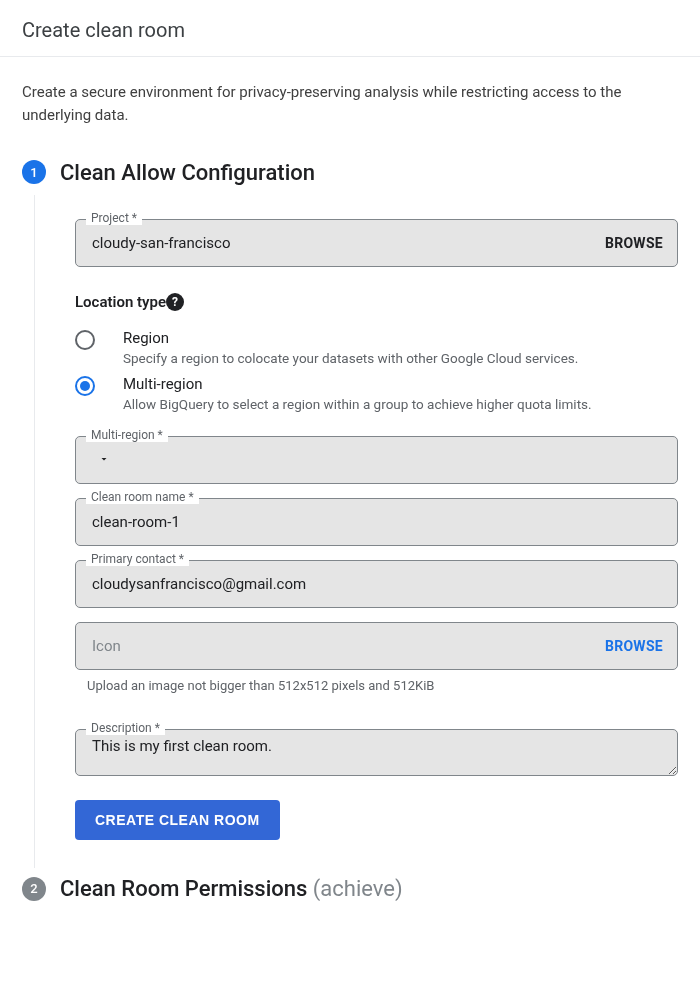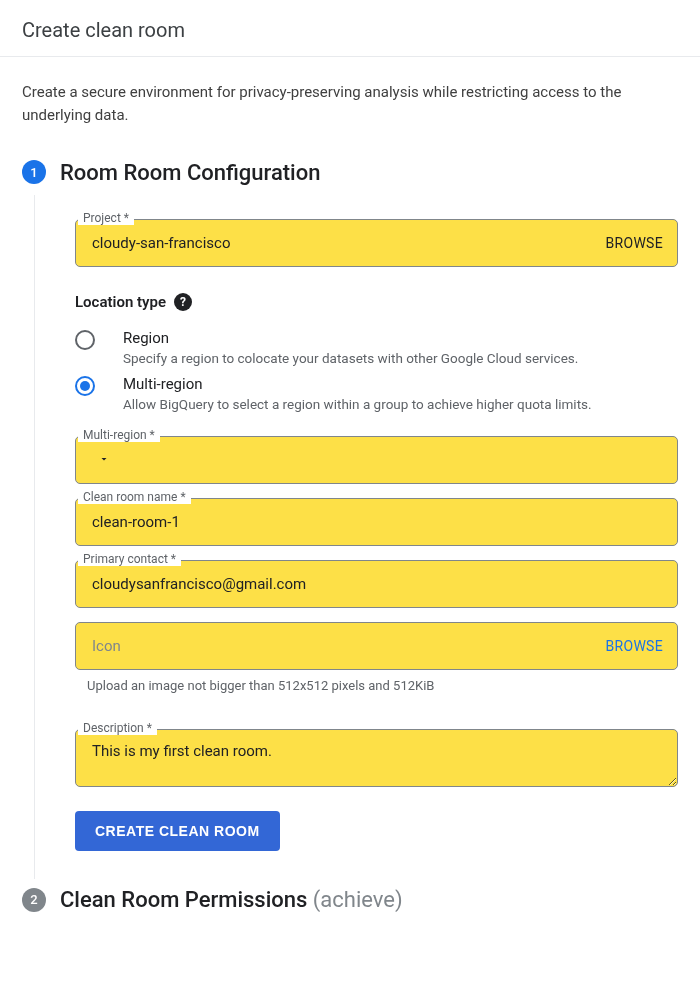--- a/index.html
+++ b/index.html
@@ -63,65 +63,64 @@
     position: relative;
     margin-top: 14px;
   }
   .field-outline {
     border: 1px solid #80868b;
     border-radius: 5px;
     display:flex;
     align-items:center;
     padding: 0 14px;
     height: 48px;
-    background:#fde047;
+    background:#e5e5e5;
   }
   .field-outline.textarea {
-    height: 58px;
-    align-items:flex-start;
+    height: 47px;
+    align-items:flex-end;
     padding-top:10px;
     resize: both;
     overflow:auto;
   }
   .field-label {
     position:absolute;
     top: -8px;
-    left: 3px;
+    left: 11px;
     background:#fff;
     padding: 0 5px;
     font-size: 12px;
     color:#5f6368;
   }
   .field input, .field textarea, .field .sel-value {
     border:none;
     outline:none;
     font-size: 15px;
     color:#202124;
     flex:1;
     font-family:inherit;
     background:transparent;
     resize:none;
   }
   .field input::placeholder { color:#80868b; }
   .browse-btn {
     font-size: 14px;
-    font-weight: 400;
+    font-weight: 700;
     letter-spacing: 0.3px;
     color:#202124;
     cursor:pointer;
   }
   .browse-btn.accent { color:#1a73e8; }
   .section-label {
     font-size: 15px;
     font-weight: 600;
     color:#202124;
     margin-top: 26px;
     display:flex;
     align-items:center;
-    gap:8px;
   }
   .help-icon {
     width:18px; height:18px; border-radius:50%;
     background:#202124; color:#fff;
     font-size:12px; font-weight:700;
     display:flex; align-items:center; justify-content:center;
   }
   .radio-group { margin-top: 12px; }
   .radio-item { display:flex; gap:28px; padding:6px 0 2px 0;}
   .radio-outer {
@@ -164,21 +163,21 @@
 </head>
 <body>
 
 <div class="header">Create clean room</div>
 
 <div class="content">
   <div class="desc">Create a secure environment for privacy-preserving analysis while restricting access to the underlying data.</div>
 
   <div class="step-row">
     <div class="step-badge">1</div>
-    <div class="step-title">Room Room Configuration</div>
+    <div class="step-title">Clean Allow Configuration</div>
   </div>
 
   <div class="step-body">
 
     
     <div class="field">
       <span class="field-label">Project *</span>
       <div class="field-outline">
         <input value="cloudy-san-francisco" style="">
         <span class="browse-btn">BROWSE</span>

